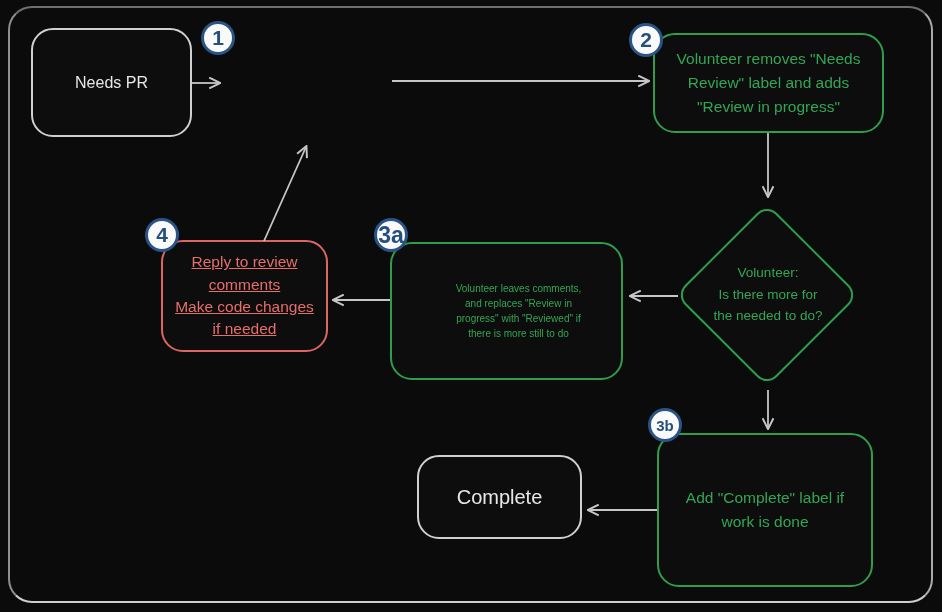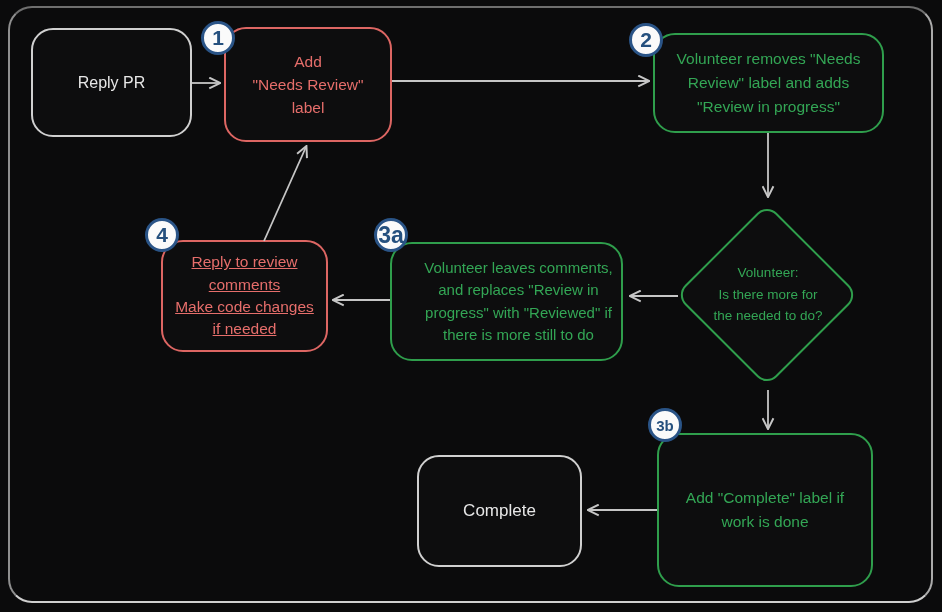--- a/index.html
+++ b/index.html
@@ -22,24 +22,24 @@
     text-align: center; white-space: pre-line;
     border-radius: 22px; z-index: 2; background: #0d0d0e;
   }
   .node.white { border: 2px solid #d0d0d0; color: #e7e7e7; }
   .node.red   { border: 2px solid #dd6663; color: #e66e6b; }
   .node.green { border: 2px solid #2f9e4c; color: #33a655; }
 
   #raise-pr          { left: 31px;  top: 28px;  width: 161px; height: 109px; font-size: 16px; }
   #add-needs-review  { left: 224px; top: 27px;  width: 168px; height: 115px; font-size: 15.5px; line-height: 1.5; }
   #volunteer-removes { left: 653px; top: 33px;  width: 231px; height: 100px; font-size: 15.5px; line-height: 1.55; }
-  #volunteer-leaves  { left: 390px; top: 242px; width: 233px; height: 119px; font-size: 15px;   line-height: 1.5; padding-left: 24px; }
+  #volunteer-leaves  { left: 390px; top: 242px; width: 233px; height: 138px; font-size: 10px;   line-height: 1.5; padding-left: 24px; }
   #reply-comments    { left: 161px; top: 240px; width: 167px; height: 112px; font-size: 15.5px; line-height: 1.45; text-decoration: underline; }
   #add-complete      { left: 657px; top: 433px; width: 216px; height: 154px; font-size: 15.5px; line-height: 1.55; }
-  #complete          { left: 417px; top: 455px; width: 165px; height: 112px; font-size: 17px; }
+  #complete          { left: 417px; top: 455px; width: 165px; height: 84px; font-size: 20px; }
 
   .diamond-shape {
     position: absolute; left: 702px; top: 230px; width: 130px; height: 130px;
     border: 2px solid #2f9e4c; border-radius: 14px;
     transform: rotate(45deg); box-sizing: border-box; z-index: 2; background: #0d0d0e;
   }
   .diamond-label {
     position: absolute; left: 686px; top: 262px; width: 164px;
     text-align: center; color: #33a655; font-size: 13.5px; line-height: 1.6;
     white-space: pre-line; z-index: 3;
@@ -66,28 +66,23 @@
   svg.arrows line { stroke: #c6c6c6; stroke-width: 1.8; }
 </style>
 </head>
 <body>
 
 <div class="stage">
 
   <div class="frame"></div>
 
   <div class="node white" id="raise-pr">
-    <span>Reply PR</span>
+    <span>Needs PR</span>
   </div>
 
-  <div class="node red" id="add-needs-review">
-    <span>Add
-"Needs Review"
-label</span>
-  </div>
 
   <div class="node green" id="volunteer-removes">
     <span>Volunteer removes "Needs
 Review" label and adds
 "Review in progress"</span>
   </div>
 
   <div class="diamond-shape"></div>
   <div class="diamond-label">Volunteer:
 Is there more for

